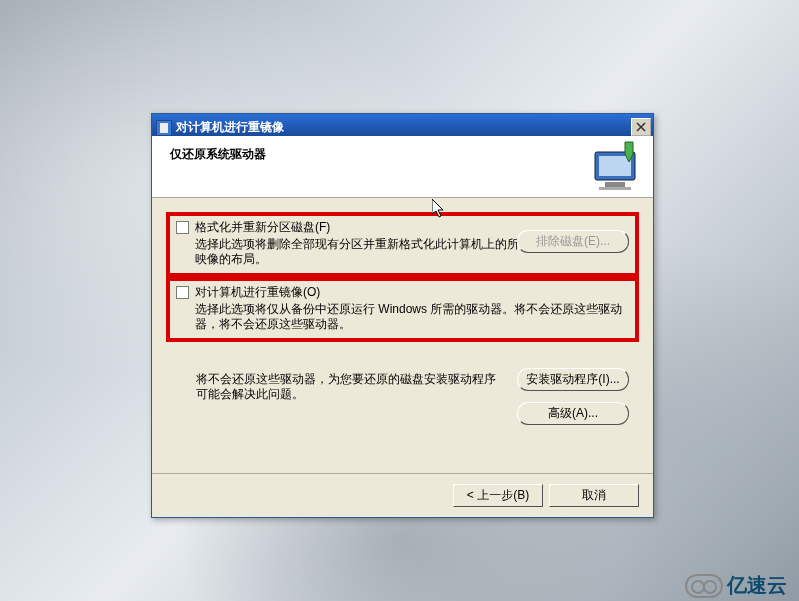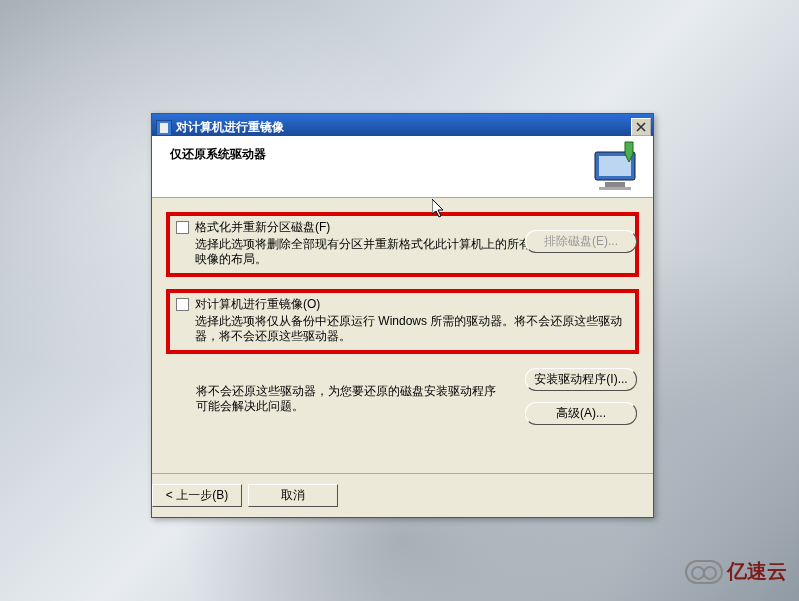--- a/index.html
+++ b/index.html
@@ -82,37 +82,36 @@
       right: 10px; top: 4px;
       width: 54px; height: 52px;
     }
     .body-area {
       padding: 14px 14px 10px 14px;
       background: #ece9d8;
     }
     .option-block {
       border: 4px solid #d80000;
       padding: 4px 6px 6px 6px;
-      margin-bottom: 12px;
       position: relative;
     }
     .option-row { display: flex; align-items: flex-start; gap: 6px; }
     .checkbox {
       width: 13px; height: 13px;
       background: #fff;
       border: 1px solid #7a7a7a;
       margin-top: 1px;
       flex-shrink: 0;
     }
     .option-texts { flex: 1; line-height: 15px; }
     .option-label { color: #000; }
     .option-desc { color: #000; margin-top: 2px; }
     .right-button-col {
       position: absolute;
-      right: 16px;
+      right: 24px;
       width: 112px;
       border-radius: 11px;
     }
     .right-btn-exclude { top: 116px; }
     .right-btn-install { top: 254px; }
     .right-btn-adv { top: 288px; }
     .info-row {
       display: flex;
       margin-top: 30px;
       padding-left: 30px;
@@ -136,42 +135,43 @@
       line-height: 21px;
       display: inline-block;
     }
     .btn.disabled { color: #999; }
     .footer {
       position: absolute;
       bottom: 0; left: 0; right: 0;
       height: 44px;
       border-top: 1px solid #aca899;
       display: flex;
+      justify-content: flex-end;
       align-items: center;
       gap: 6px;
       padding-right: 14px;
       background: #ece9d8;
     }
     .footer .btn { width: 90px; }
     .default-btn-wrap {
       border: 4px solid #d80000;
       padding: 2px;
     }
     .cursor {
       position: absolute;
       left: 432px; top: 199px;
       width: 0; height: 0;
       z-index: 50;
     }
     .cursor svg { display: block; }
     .watermark {
       position: absolute;
-      right: 12px; bottom: 16px;
+      right: 12px; bottom: 2px;
       font-size: 20px;
-      color: #7f1d1d;
+      color: #0c4a6e;
       font-weight: bold;
       display: flex;
       align-items: center;
       gap: 4px;
     }
     .watermark-icon {
       width: 38px; height: 24px;
       border: 2px solid #888;
       border-radius: 14px;
       position: relative;

